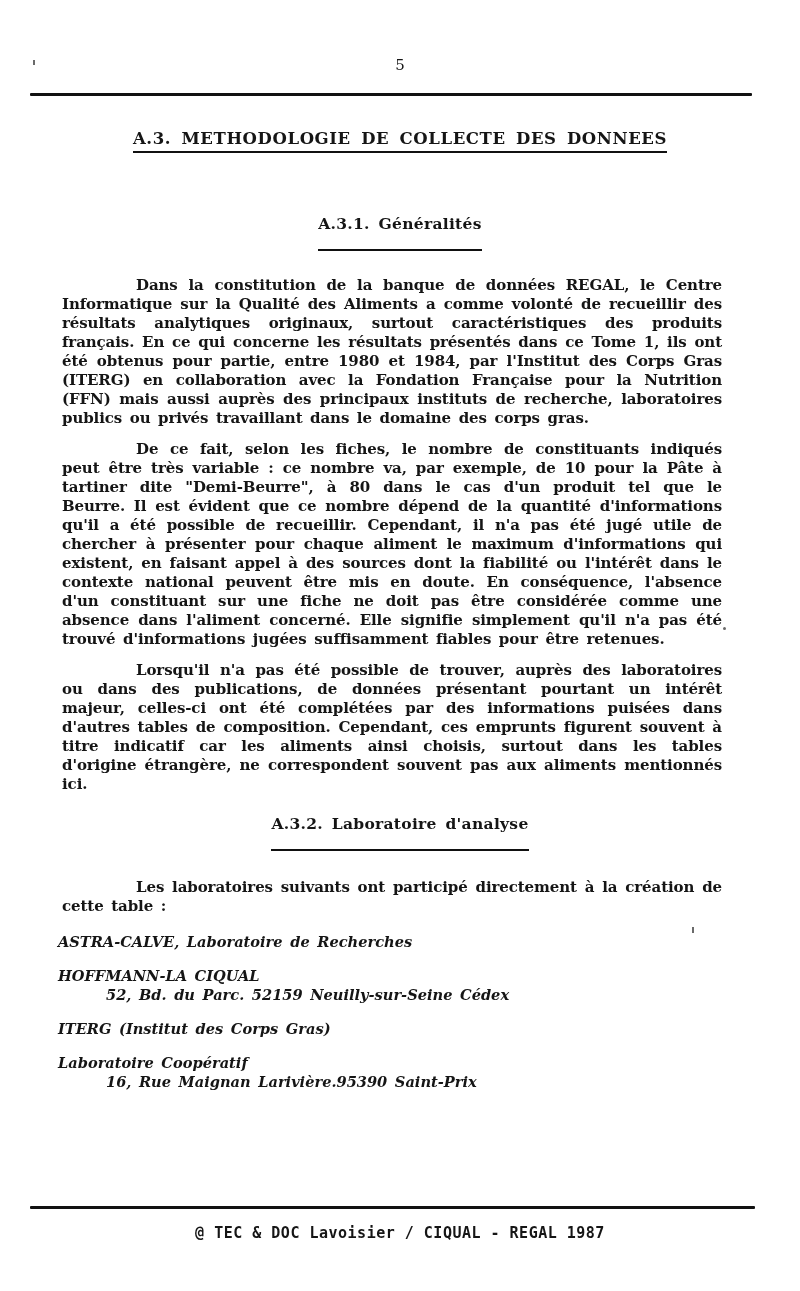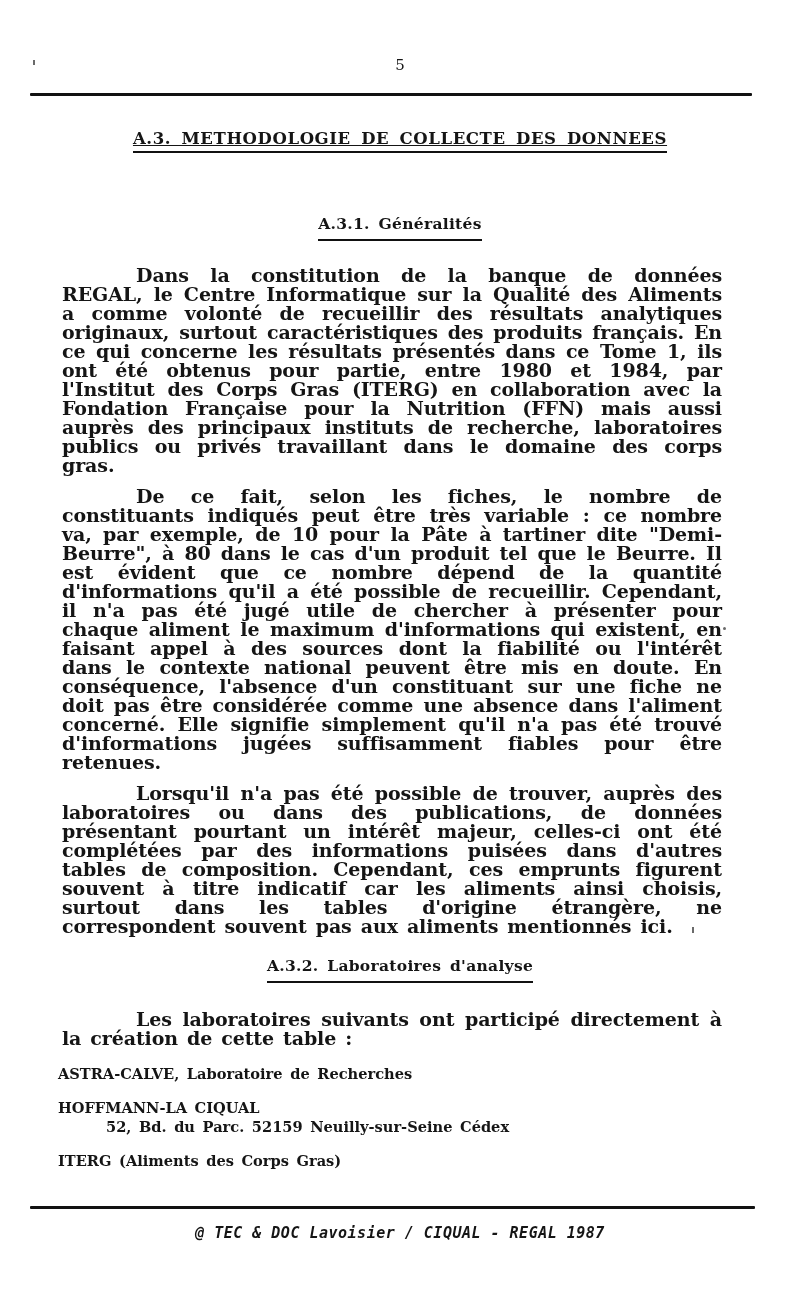--- a/index.html
+++ b/index.html
@@ -37,59 +37,59 @@
   }
   .h-main span {
     display: inline-block;
     font-size: 16.5px;
     font-weight: 700;
     letter-spacing: 0.6px;
     word-spacing: 4px;
     border-bottom: 2.5px solid #111;
     padding-bottom: 3px;
     line-height: 18px;
-    text-decoration: underline;
   }
   .h-sub {
     text-align: center;
   }
   .h-sub span {
     display: inline-block;
     font-size: 15.5px;
     font-weight: 700;
     letter-spacing: 0.3px;
     word-spacing: 3px;
     border-bottom: 2px solid #111;
-    padding-bottom: 6px;
+    padding-bottom: 16px;
     line-height: 18px;
   }
   .h-sub1 { margin-top: 61px; }
   .h-sub2 { margin-top: 20px; }
   .bodytext {
     margin: 0 78px 0 62px;
-    font-size: 19px;
+    font-size: 15px;
     font-weight: 700;
     line-height: 19px;
     text-align: justify;
     word-spacing: 2.5px;
     letter-spacing: -0.1px;
   }
   p.bodytext {
     text-indent: 74px;
     margin-top: 0;
     margin-bottom: 12px;
   }
   .p-first { margin-top: 25px !important; }
   .labs-intro { margin-top: 27px !important; margin-bottom: 16px !important; }
   .lab-entry {
     margin: 0 40px 15px 58px;
     font-size: 14.6px;
     font-weight: 700;
     line-height: 19px;
     word-spacing: 2.5px;
+    font-style: italic;
   }
   .lab-name { white-space: nowrap; }
   .lab-address { padding-left: 48px; white-space: nowrap; }
   .rule-bottom {
     position: absolute;
     left: 30px;
     top: 1206px;
     width: 725px;
     height: 3px;
     background: #111;
@@ -99,21 +99,20 @@
     position: absolute;
     left: 0;
     top: 1224px;
     width: 100%;
     text-align: center;
     font-family: "DejaVu Sans Mono", "Liberation Mono", monospace;
     font-size: 15px;
     font-weight: 700;
     letter-spacing: 0.5px;
     color: #151515;
-    font-style: italic;
   }
   .artifact {
     position: absolute;
     background: #6a6a6a;
   }
   .artifact-speck-topleft   { left: 33px;  top: 60px;  width: 2px; height: 5px; }
   .artifact-dot-midright    { left: 723px; top: 627px; width: 3px; height: 3px; border-radius: 50%; }
   .artifact-tick-labsright  { left: 692px; top: 927px; width: 2px; height: 6px; }
 </style>
 </head>
@@ -134,38 +133,42 @@
   </div>
 
   <p class="bodytext p-first">Dans la constitution de la banque de données REGAL, le Centre Informatique sur la Qualité des Aliments a comme volonté de recueillir des résultats analytiques originaux, surtout caractéristiques des produits français. En ce qui concerne les résultats présentés dans ce Tome 1, ils ont été obtenus pour partie, entre 1980 et 1984, par l'Institut des Corps Gras (ITERG) en collaboration avec la Fondation Française pour la Nutrition (FFN) mais aussi auprès des principaux instituts de recherche, laboratoires publics ou privés travaillant dans le domaine des corps gras.</p>
 
 
   <p class="bodytext">De ce fait, selon les fiches, le nombre de constituants indiqués peut être très variable : ce nombre va, par exemple, de 10 pour la Pâte à tartiner dite "Demi-Beurre", à 80 dans le cas d'un produit tel que le Beurre. Il est évident que ce nombre dépend de la quantité d'informations qu'il a été possible de recueillir. Cependant, il n'a pas été jugé utile de chercher à présenter pour chaque aliment le maximum d'informations qui existent, en faisant appel à des sources dont la fiabilité ou l'intérêt dans le contexte national peuvent être mis en doute. En conséquence, l'absence d'un constituant sur une fiche ne doit pas être considérée comme une absence dans l'aliment concerné. Elle signifie simplement qu'il n'a pas été trouvé d'informations jugées suffisamment fiables pour être retenues.</p>
 
   <p class="bodytext">Lorsqu'il n'a pas été possible de trouver, auprès des laboratoires ou dans des publications, de données présentant pourtant un intérêt majeur, celles-ci ont été complétées par des informations puisées dans d'autres tables de composition. Cependant, ces emprunts figurent souvent à titre indicatif car les aliments ainsi choisis, surtout dans les tables d'origine étrangère, ne correspondent souvent pas aux aliments mentionnés ici.</p>
 
   <div class="h-sub h-sub2">
-    <span>A.3.2. Laboratoires d'analyse</span>
+    <span>A.3.2. Laboratoire d'analyse</span>
   </div>
 
   <p class="bodytext labs-intro">Les laboratoires suivants ont participé directement à la création de cette table :</p>
 
   <div class="lab-entry">
     <div class="lab-name">ASTRA-CALVE, Laboratoire de Recherches</div>
   </div>
 
   <div class="lab-entry">
     <div class="lab-name">HOFFMANN-LA CIQUAL</div>
     <div class="lab-address">52, Bd. du Parc. 52159 Neuilly-sur-Seine Cédex</div>
   </div>
 
   <div class="lab-entry">
-    <div class="lab-name">ITERG (Aliments des Corps Gras)</div>
+    <div class="lab-name">ITERG (Institut des Corps Gras)</div>
   </div>
 
+  <div class="lab-entry">
+    <div class="lab-name">Laboratoire Coopératif</div>
+    <div class="lab-address">16, Rue Maignan Larivière.95390 Saint-Prix</div>
+  </div>
 
   <div class="rule-bottom"></div>
 
   <div class="footer">@ TEC &amp; DOC Lavoisier / CIQUAL - REGAL 1987</div>
 
   <div class="artifact artifact-speck-topleft"></div>
   <div class="artifact artifact-dot-midright"></div>
   <div class="artifact artifact-tick-labsright"></div>
 
 </div>

